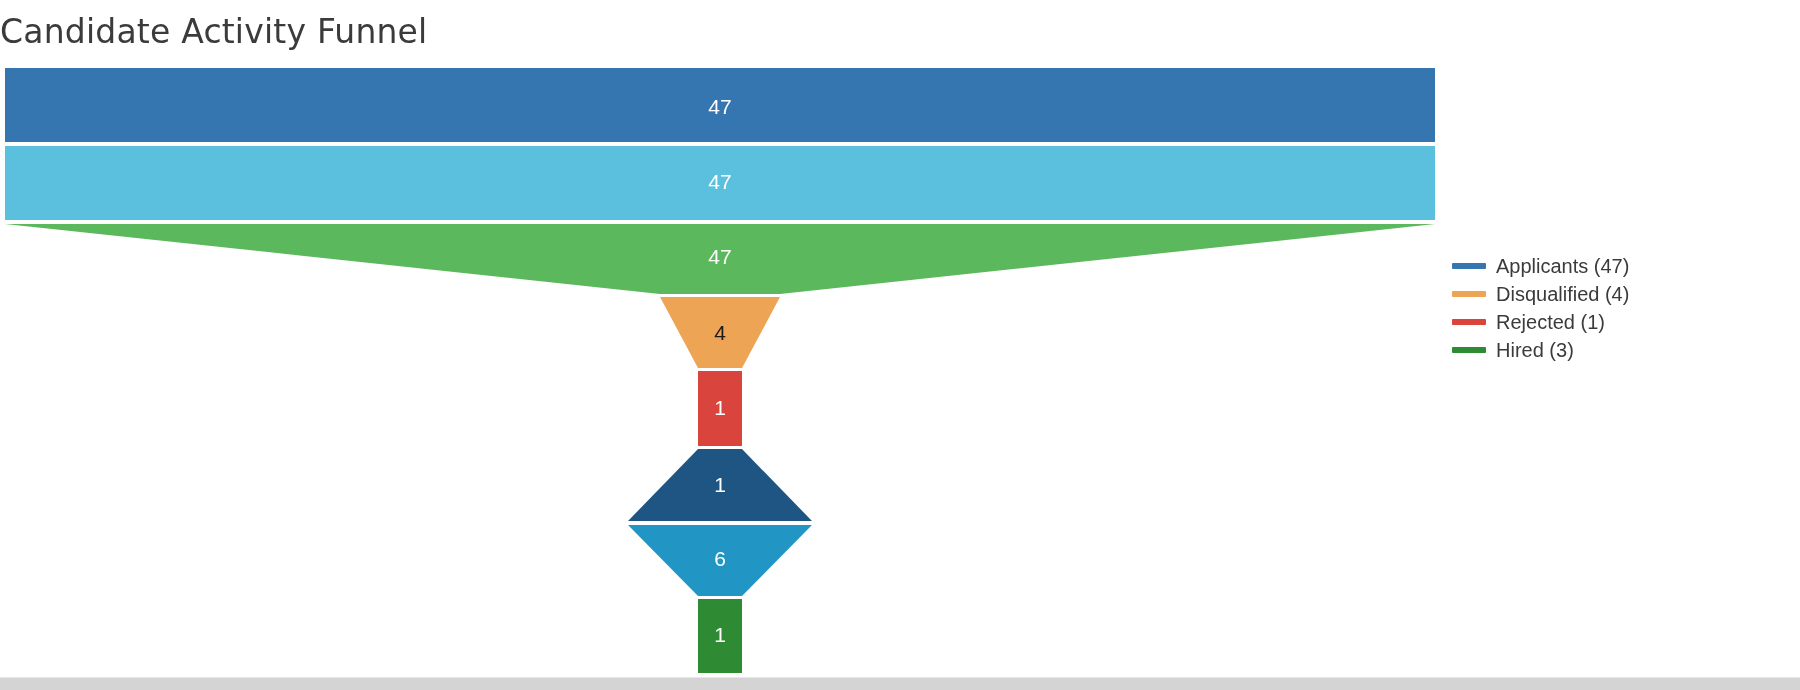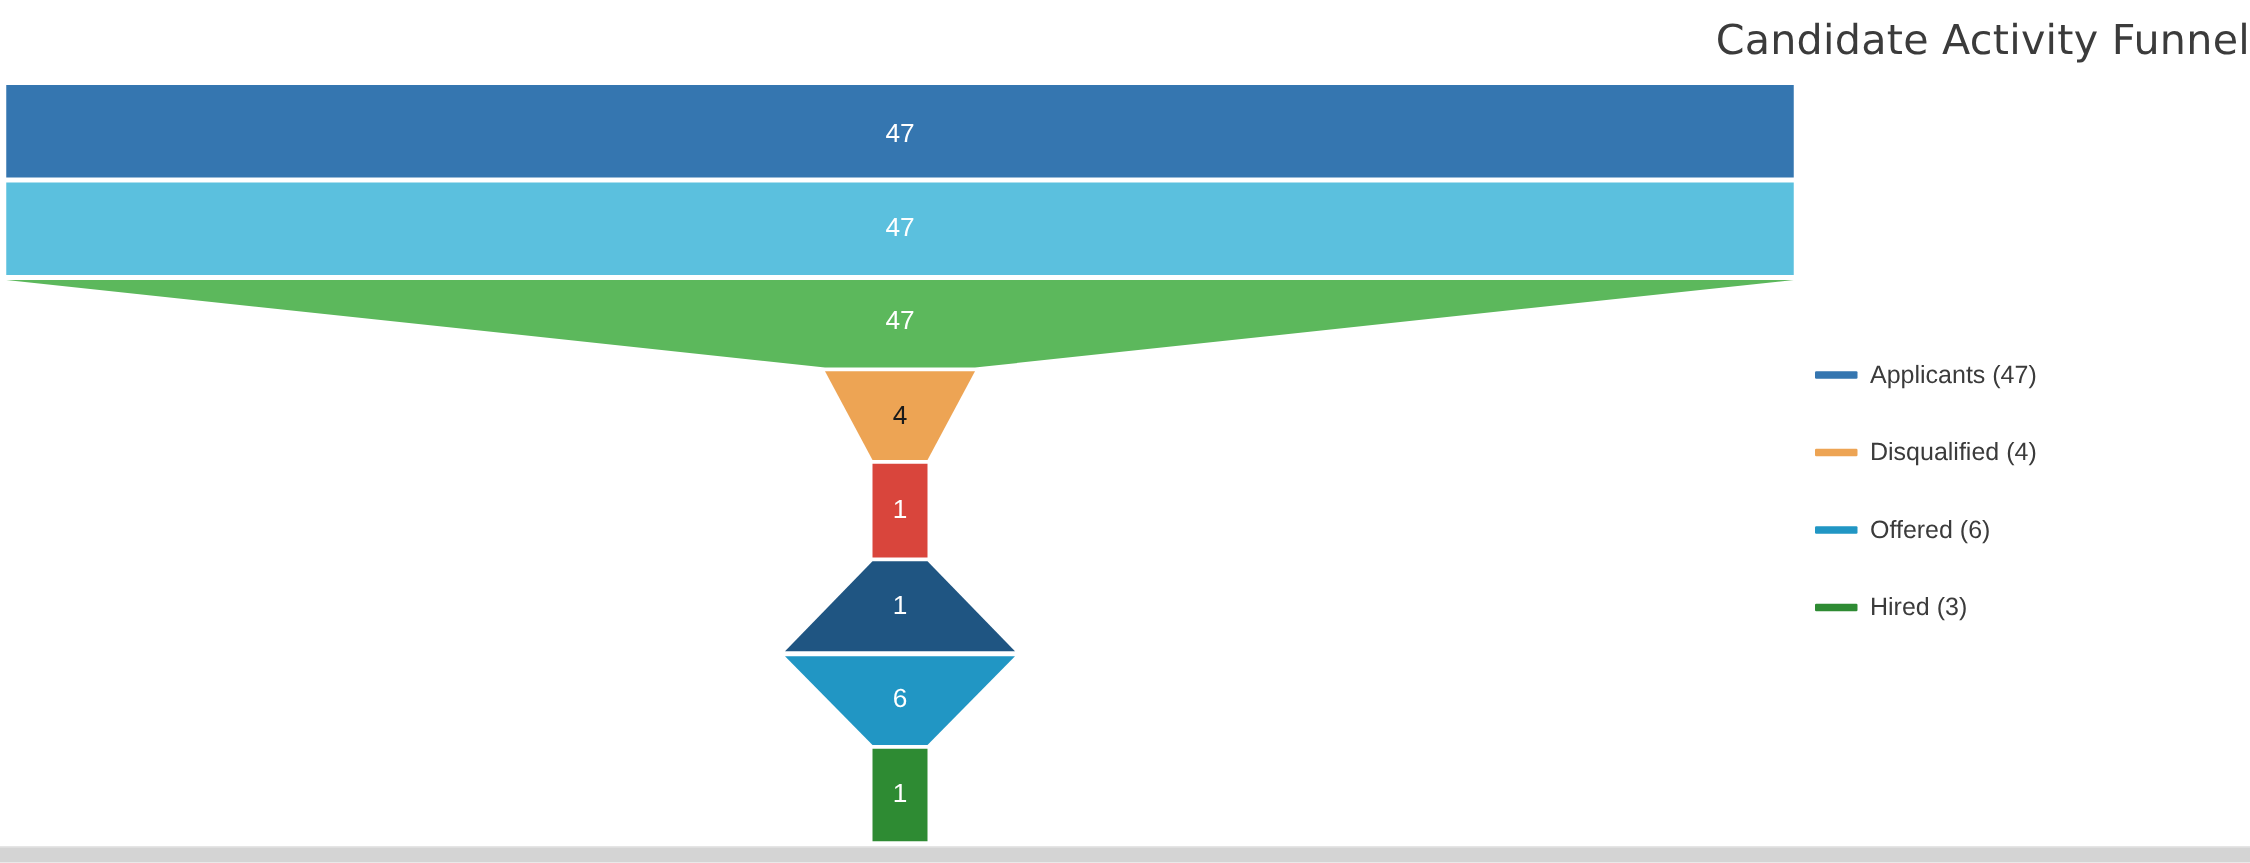--- a/index.html
+++ b/index.html
@@ -19,21 +19,21 @@
     left: 0; top: 0;
     width: 1800px;
     height: 690px;
     background: #ffffff;
   }
   #chart-title {
     position: absolute;
     left: 0;
     top: 12px;
     width: 1800px;
-    text-align: right;
+    text-align: left;
     font-size: 33px;
     color: #3b3b3b;
     font-family: "DejaVu Sans", sans-serif;
     font-weight: 400;
     letter-spacing: 0.2px;
     white-space: nowrap;
   }
   #funnel-svg {
     position: absolute;
     left: 0;
@@ -49,21 +49,20 @@
     position: absolute;
     left: 1452px;
     top: 252px;
     width: 340px;
   }
   .legend-item {
     display: flex;
     align-items: center;
     height: 28px;
     white-space: nowrap;
-    margin-top: 34px;
   }
   .legend-swatch {
     width: 34px;
     height: 6px;
     border-radius: 1px;
     margin-right: 10px;
     flex: 0 0 auto;
   }
   .legend-label {
     font-family: "Liberation Sans", sans-serif;
@@ -119,22 +118,22 @@
   <div id="legend">
     <div class="legend-item">
       <span class="legend-swatch" style="background:#3576b0"></span>
       <span class="legend-label">Applicants (47)</span>
     </div>
     <div class="legend-item">
       <span class="legend-swatch" style="background:#eda454"></span>
       <span class="legend-label">Disqualified (4)</span>
     </div>
     <div class="legend-item">
-      <span class="legend-swatch" style="background:#2196c4"></span>
-      <span class="legend-label">Offered (6)</span>
+      <span class="legend-swatch" style="background:#d9453c"></span>
+      <span class="legend-label">Rejected (1)</span>
     </div>
     <div class="legend-item">
       <span class="legend-swatch" style="background:#2e8b33"></span>
       <span class="legend-label">Hired (3)</span>
     </div>
   </div>
 
   <div id="bottom-scrollbar"></div>
 
 </div>

